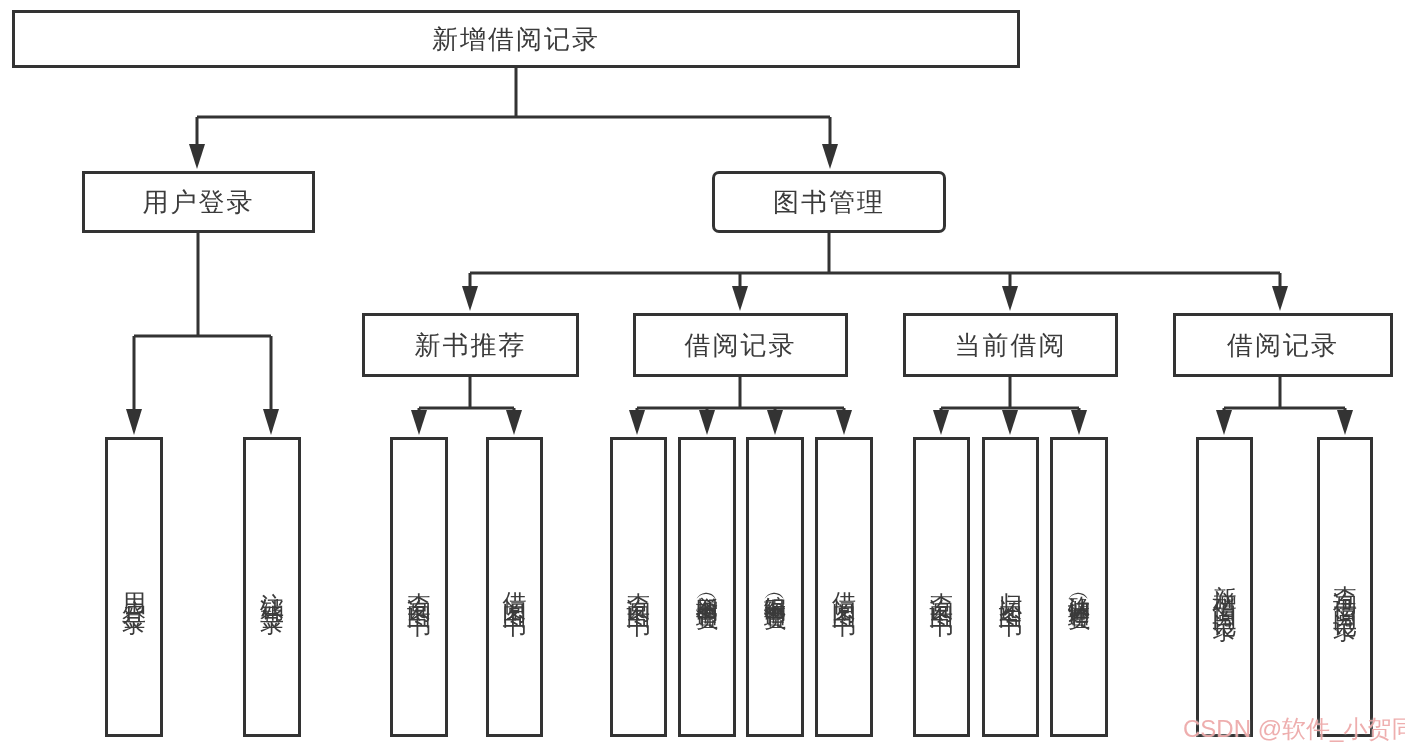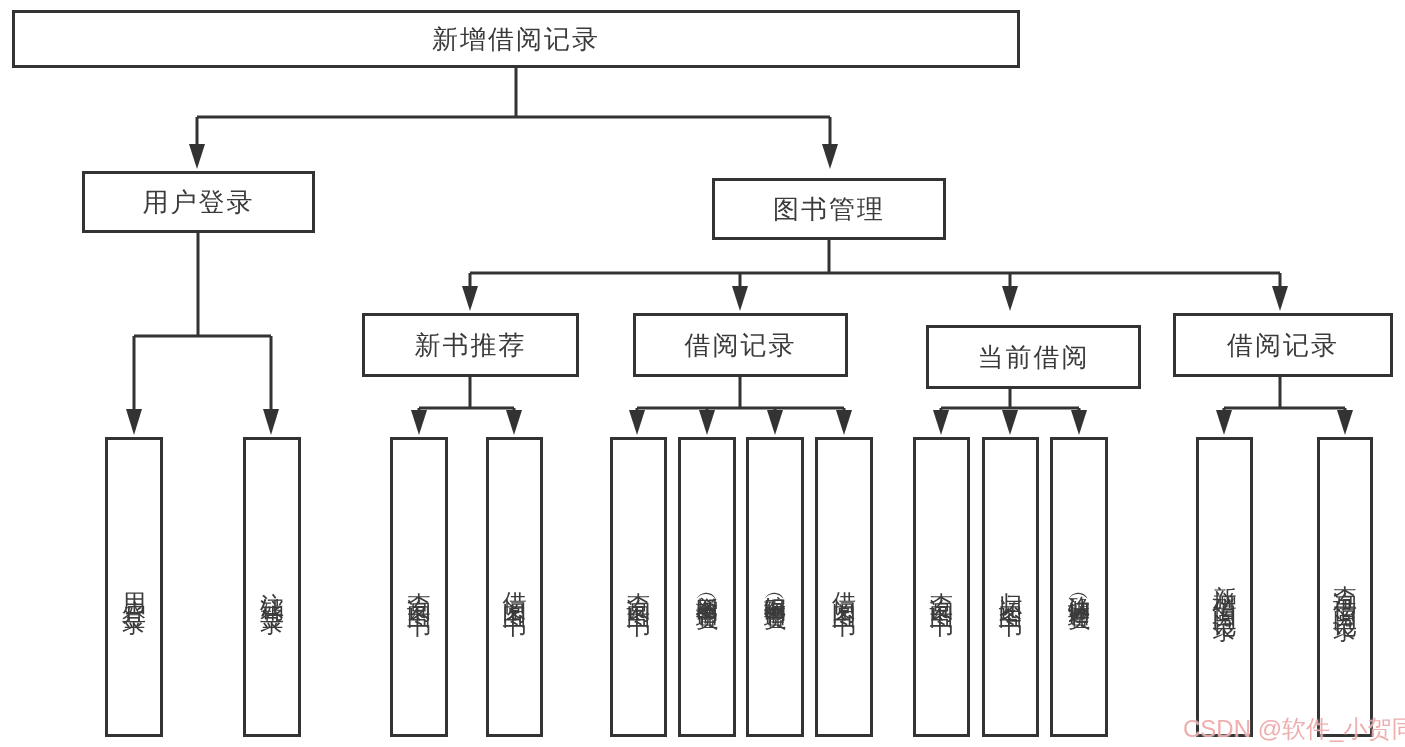--- a/index.html
+++ b/index.html
@@ -105,31 +105,31 @@
     </g>
   </svg>
 
   <div class="node" style="left:12px; top:10px; width:1008px; height:58px;">
     <span>新增借阅记录</span>
   </div>
 
   <div class="node" style="left:82px; top:171px; width:233px; height:62px;">
     <span>用户登录</span>
   </div>
-  <div class="node" style="left:712px; top:178px; width:234px; height:62px;">
+  <div class="node" style="left:712px; top:171px; width:234px; height:62px;border-radius:7px;">
     <span>图书管理</span>
   </div>
 
   <div class="node" style="left:362px; top:313px; width:217px; height:64px;">
     <span>新书推荐</span>
   </div>
   <div class="node" style="left:633px; top:313px; width:215px; height:64px;">
     <span>借阅记录</span>
   </div>
-  <div class="node" style="left:926px; top:313px; width:215px; height:64px;margin-top:12px;">
+  <div class="node" style="left:903px; top:313px; width:215px; height:64px;">
     <span>当前借阅</span>
   </div>
   <div class="node" style="left:1173px; top:313px; width:220px; height:64px;">
     <span>借阅记录</span>
   </div>
 
   <div class="node leaf" style="left:105px; top:437px; width:58px; height:300px;">
     <span class="vtext">用户登录</span>
   </div>
   <div class="node leaf" style="left:243px; top:437px; width:58px; height:300px;">

